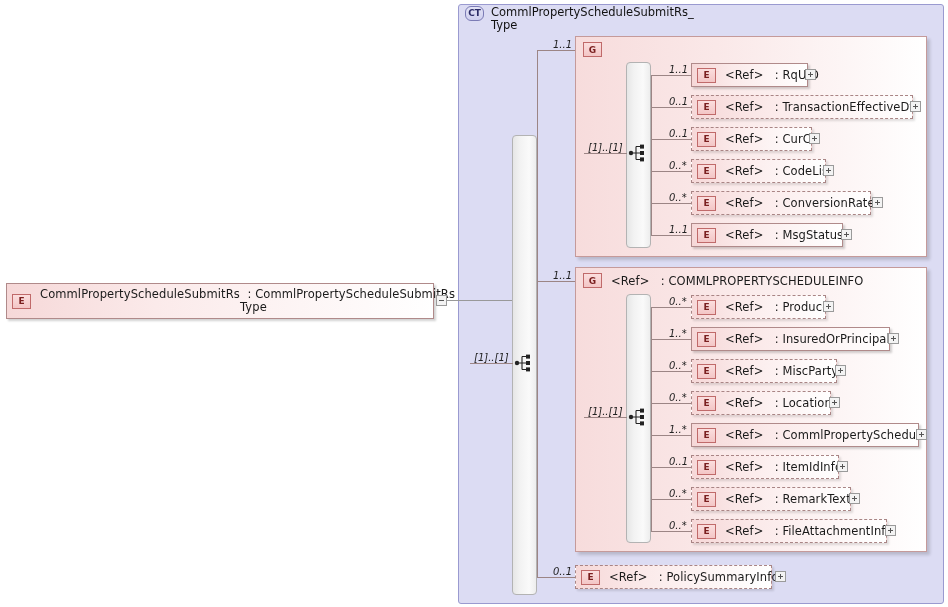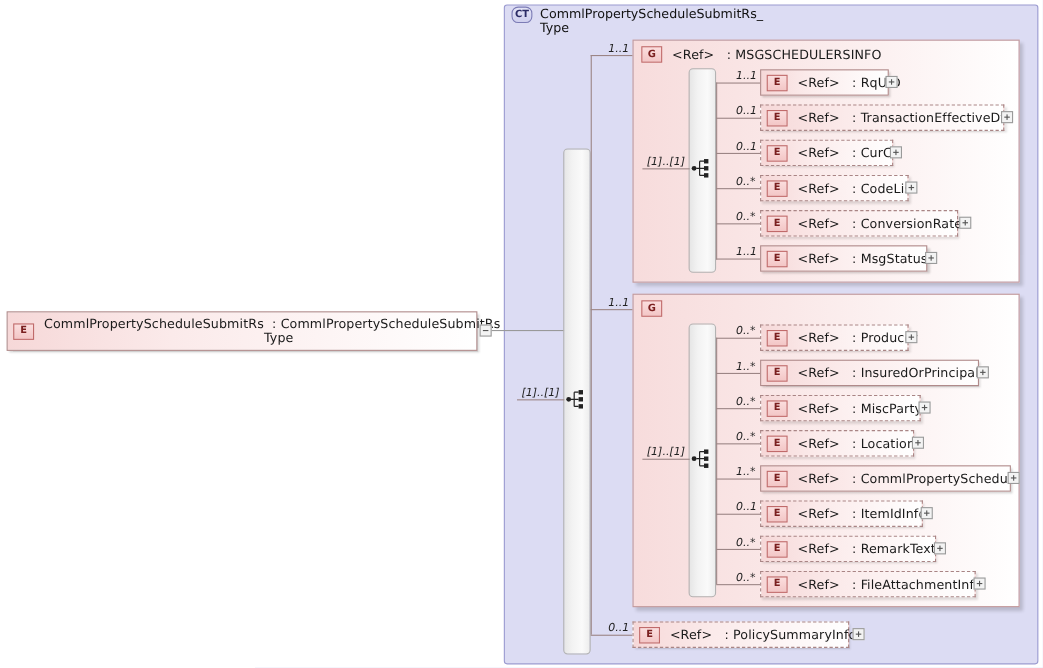--- a/index.html
+++ b/index.html
@@ -136,23 +136,20 @@
 
   <div class="ln v" style="left:537px;top:50px;height:527px;"></div>
   <div class="ln h" style="left:537px;top:50px;width:38px;"></div>
   <div class="ln h" style="left:537px;top:281px;width:38px;"></div>
   <div class="ln h" style="left:537px;top:577px;width:38px;"></div>
 
   <div class="grpbox" style="left:575px;top:36px;width:352px;height:221px;"></div>
   <div class="occ" style="left:553px;top:39px;">1..1</div>
   <div class="grphdr" style="left:583px;top:42px;">
     <span class="badge" style="margin-left:0;">G</span>
-    <span class="rowlabel">
-      <span class="ref">&lt;Ref&gt;</span>&nbsp;&nbsp;&nbsp;<span>:</span>&nbsp;<span class="nm">MSGSCHEDULERSINFO</span>
-    </span>
   </div>
 
   <div class="vbar" style="left:626px;top:62px;width:25px;height:186px;"></div>
   <div class="occ" style="left:588px;top:142px;">[1]..[1]</div>
   <div class="ln h" style="left:584px;top:153px;width:43px;"></div>
   <svg class="seqicon" style="left:628px;top:142px;" viewBox="0 0 22 22">
     <circle cx="3" cy="11" r="2.2" fill="#222"></circle>
     <path d="M5 11 H8 M8 4.5 V17.5 M8 4.5 H12 M8 11 H12 M8 17.5 H12" stroke="#222" stroke-width="1.1" fill="none"></path>
     <rect x="12" y="2.6" width="4" height="4" fill="#222"></rect>
     <rect x="12" y="9" width="4" height="4" fill="#222"></rect>
@@ -209,20 +206,23 @@
       <span class="badge">E</span>
       <span class="rowlabel"><span>&lt;Ref&gt;</span>&nbsp;&nbsp;&nbsp;<span>:</span>&nbsp;<span>MsgStatus</span></span>
     </div>
     <div class="exp plus" style="left:841px;top:229px;"></div>
   </div>
 
   <div class="grpbox" style="left:575px;top:267px;width:352px;height:285px;"></div>
   <div class="occ" style="left:553px;top:270px;">1..1</div>
   <div class="grphdr" style="left:583px;top:273px;">
     <span class="badge" style="margin-left:0;">G</span>
+    <span class="rowlabel">
+      <span class="ref">&lt;Ref&gt;</span>&nbsp;&nbsp;&nbsp;<span>:</span>&nbsp;<span class="nm">COMMLPROPERTYSCHEDULEINFO</span>
+    </span>
   </div>
 
   <div class="vbar" style="left:626px;top:294px;width:25px;height:249px;"></div>
   <div class="occ" style="left:588px;top:406px;">[1]..[1]</div>
   <div class="ln h" style="left:584px;top:417px;width:43px;"></div>
   <svg class="seqicon" style="left:628px;top:406px;" viewBox="0 0 22 22">
     <circle cx="3" cy="11" r="2.2" fill="#222"></circle>
     <path d="M5 11 H8 M8 4.5 V17.5 M8 4.5 H12 M8 11 H12 M8 17.5 H12" stroke="#222" stroke-width="1.1" fill="none"></path>
     <rect x="12" y="2.6" width="4" height="4" fill="#222"></rect>
     <rect x="12" y="9" width="4" height="4" fill="#222"></rect>

